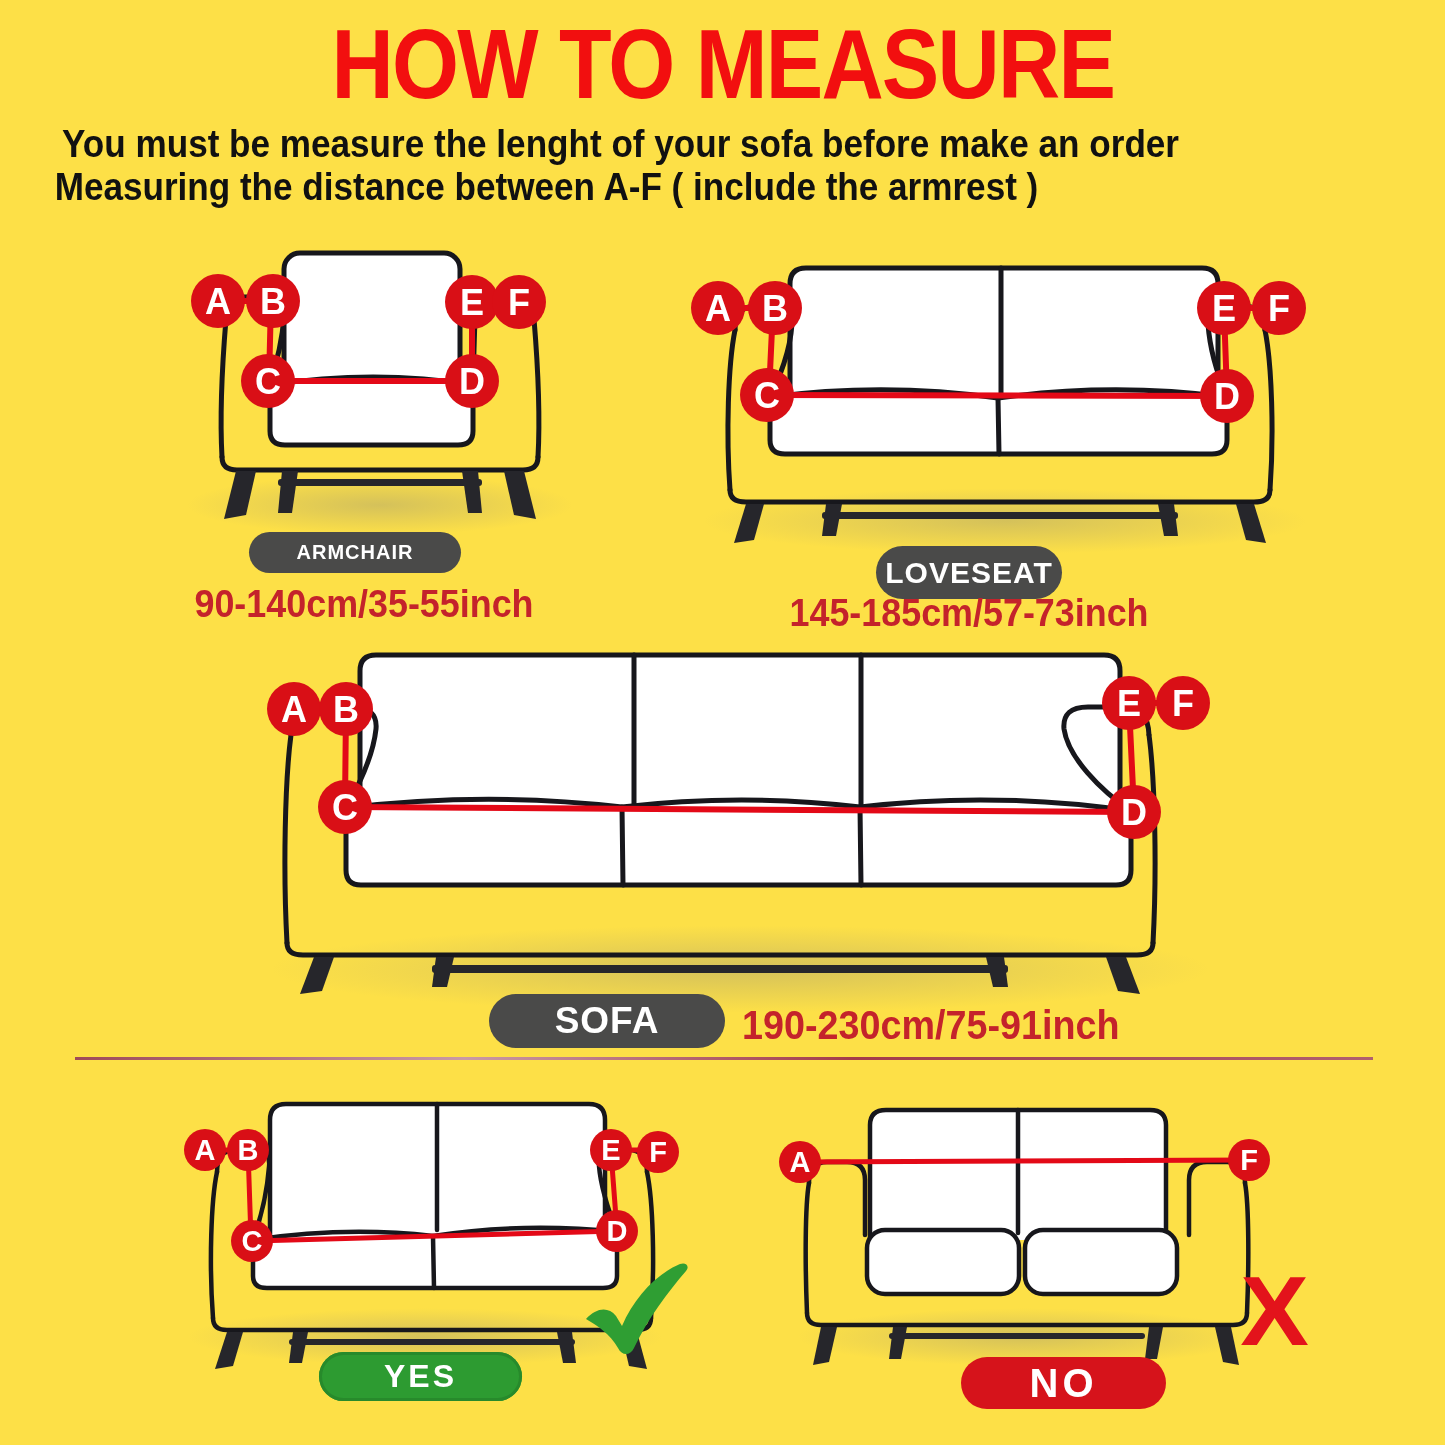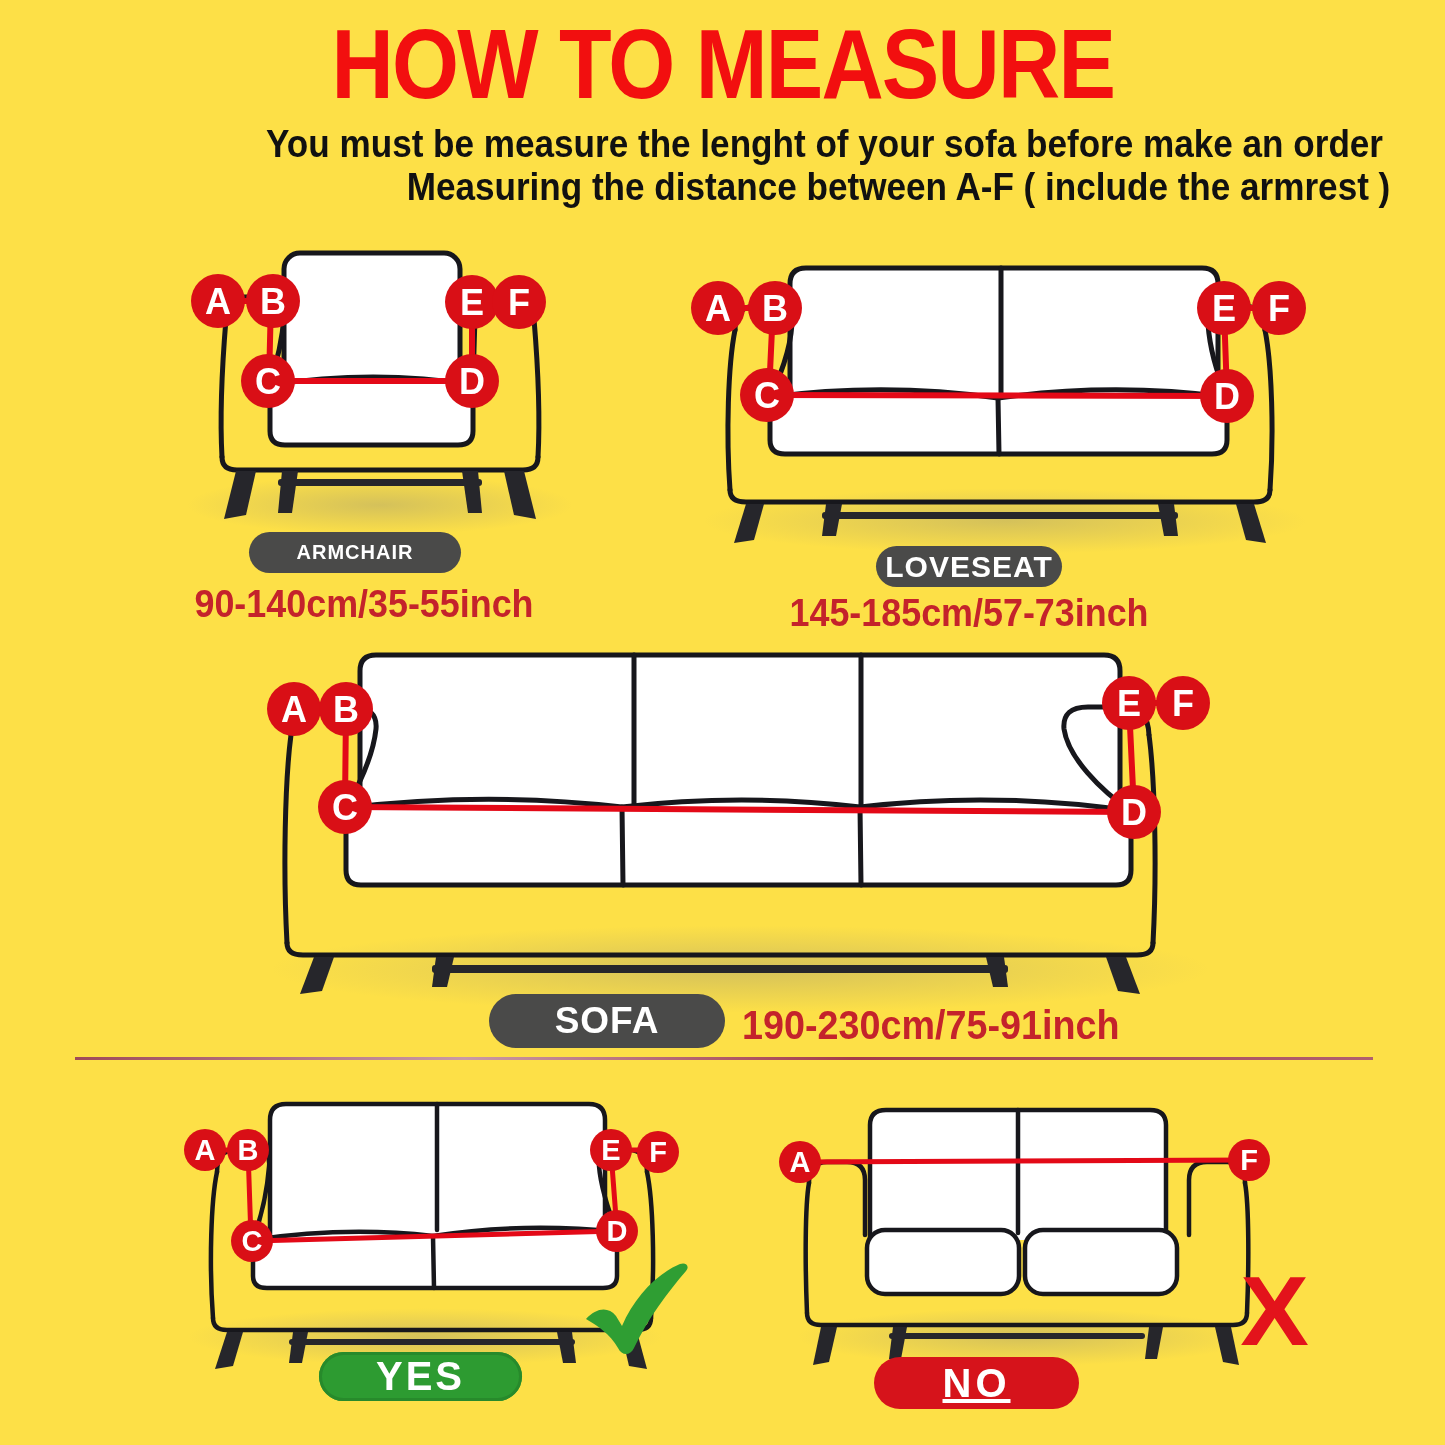--- a/index.html
+++ b/index.html
@@ -2,21 +2,21 @@
 <html><head>
 <meta charset="utf-8">
 <style>
   html,body{margin:0;padding:0;background:#ffffff;}
   #page{position:relative;width:1445px;height:1445px;background:#fde047;overflow:hidden;
         font-family:"Liberation Sans","DejaVu Sans",sans-serif;}
   
   .hdr{position:absolute;left:0;top:14px;width:100%;text-align:center;}
   .title{font-size:99px;line-height:1.02;font-weight:bold;color:#f20f0f;
          display:inline-block;transform:scaleX(.87);letter-spacing:-2px;white-space:nowrap;}
-  .subtitle{position:absolute;left:0;top:122px;width:100%;text-align:right;color:#111;}
+  .subtitle{position:absolute;left:0;top:122px;width:100%;text-align:left;color:#111;}
   .subtitle .ln{display:inline-block;transform:scaleX(.9);font-size:39px;line-height:43px;
                 font-weight:bold;white-space:nowrap;}
   
   svg.diagram{position:absolute;overflow:visible;}
   .art path,.art rect{fill:none;stroke:#17171c;stroke-width:5;stroke-linecap:round;stroke-linejoin:round;}
   .art .filled{fill:#ffffff;}
   .art.thin path,.art.thin rect{stroke-width:4.5;}
   .legs path,.legs rect{fill:#26262b;stroke:none;}
   .mtext{fill:#ffffff;font-weight:bold;text-anchor:middle;
          font-family:"Liberation Sans","DejaVu Sans",sans-serif;}
@@ -160,21 +160,21 @@
       <g>
           <circle cx="534" cy="68" r="27"></circle>
           <text class="mtext big" x="534" y="81">E</text>
         </g>
       <g>
           <circle cx="589" cy="68" r="27"></circle>
           <text class="mtext big" x="589" y="81">F</text>
         </g>
     </g>
   </svg>
-  <div class="pill dark" style="left:876px;top:546px;width:186px;height:41px;font-size:30px;letter-spacing:1px;">
+  <div class="pill dark" style="left:876px;top:546px;width:186px;height:53px;font-size:30px;letter-spacing:1px;">
     <span>LOVESEAT</span>
   </div>
   <div class="range" style="left:969px;top:591px;font-size:39px;">145-185cm/57-73inch</div>
 
   <svg class="diagram" style="left:230px;top:645px;" width="980" height="350" viewBox="0 0 980 350">
     <g class="art">
       <path class="filled" d="M130,180 L130,26 Q130,10 146,10 L874,10 Q890,10 890,26 L890,180"></path>
       <path d="M404,10 L404,168"></path>
       <path d="M631,10 L631,168"></path>
       <path d="M57,298 C53,225 55,135 61,90"></path>
@@ -283,21 +283,21 @@
         </g>
       <g>
           <circle cx="493" cy="72" r="21"></circle>
           <text class="mtext small" x="493" y="82">F</text>
         </g>
     </g>
   </svg>
   <svg class="diagram" style="left:582px;top:1262px;" width="120" height="95" viewBox="0 0 120 95">
     <path d="M4,57 C14,46 26,44 34,54 L40,64 C52,36 74,12 98,2 C104,0 108,4 104,9 C86,30 66,56 52,86 C48,94 40,94 36,86 C28,72 16,64 4,57 Z" fill="#2f9e33"></path>
   </svg>
-  <div class="pill green" style="left:319px;top:1352px;width:203px;height:49px;font-size:40px;letter-spacing:3px;">
+  <div class="pill green" style="left:319px;top:1352px;width:203px;height:49px;font-size:32px;letter-spacing:3px;">
     <span>YES</span>
   </div>
 
   <svg class="diagram" style="left:775px;top:1085px;" width="500" height="290" viewBox="0 0 500 290">
     <g class="art thin">
       <path class="filled" d="M95,155 L95,40 Q95,25 111,25 L375,25 Q391,25 391,40 L391,155"></path>
       <path d="M243,25 L243,148"></path>
       <rect class="filled" x="92" y="145" width="152" height="64" rx="18"></rect>
       <rect class="filled" x="250" y="145" width="152" height="64" rx="18"></rect>
       <path d="M32,228 C30,180 30,120 34,98"></path>
@@ -321,17 +321,17 @@
           <circle cx="25" cy="77" r="21"></circle>
           <text class="mtext small" x="25" y="87">A</text>
         </g>
       <g>
           <circle cx="474" cy="75" r="21"></circle>
           <text class="mtext small" x="474" y="85">F</text>
         </g>
     </g>
   </svg>
   <div class="cross" style="left:1242px;top:1262px;">X</div>
-  <div class="pill red" style="left:874px;top:1357px;width:205px;height:52px;font-size:40px;letter-spacing:4px;text-decoration:underline;">
+  <div class="pill red" style="left:961px;top:1357px;width:205px;height:52px;font-size:40px;letter-spacing:4px;">
     <span>NO</span>
   </div>
 
 </div>
 
 </body></html>

